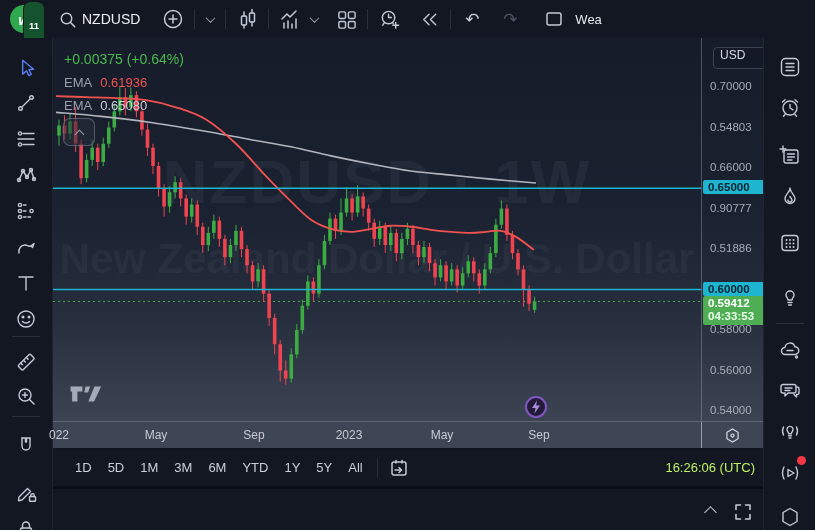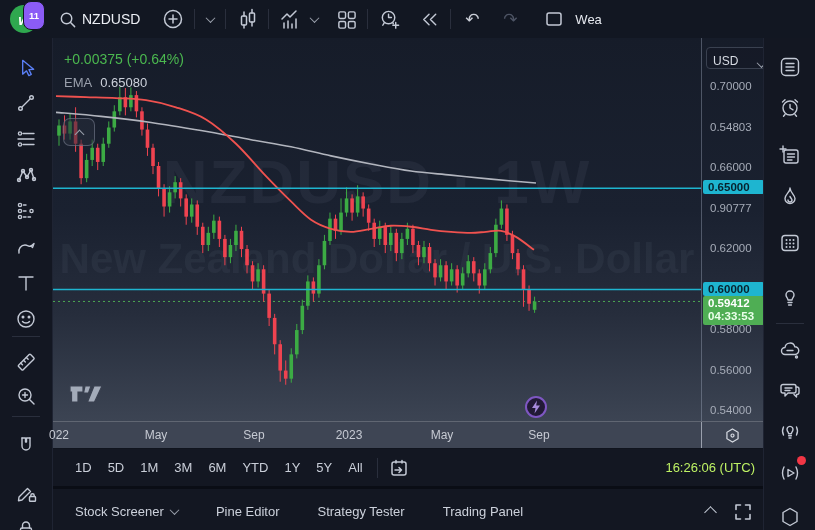--- a/index.html
+++ b/index.html
@@ -4,23 +4,23 @@
 <style>
   html,body{margin:0;padding:0;background:#0b0e16;}
   #app{position:relative;width:815px;height:530px;overflow:hidden;background:#131722;
        font-family:"Liberation Sans","DejaVu Sans",sans-serif;color:#d1d4dc;-webkit-font-smoothing:antialiased;}
   
   #header{position:absolute;left:0;top:0;width:815px;height:38px;background:#121722;
           display:flex;align-items:center;border-bottom:1px solid #1c2130;white-space:nowrap;}
   .logo-wrap{position:relative;margin-left:10px;width:28px;height:28px;flex:0 0 auto;}
   .logo{width:28px;height:28px;border-radius:50%;background:#2fa84f;color:#fff;display:flex;
         align-items:center;justify-content:center;font-weight:bold;font-style:italic;font-size:15px;}
-  .badge{position:absolute;top:-4px;right:-7px;min-width:16px;height:15px;border-radius:8px;background:#8b5cf6;
+  .badge{position:absolute;top:-4px;right:-7px;min-width:16px;height:15px;border-radius:8px;background:#14532d;
          color:#fff;font-size:9.5px;font-weight:bold;display:flex;align-items:center;justify-content:center;
-         padding:6px 2px;border:1px solid #121722;}
+         padding:16px 2px;border:1px solid #121722;}
   .hicon{display:flex;align-items:center;justify-content:center;width:30px;height:30px;flex:0 0 auto;cursor:pointer;}
   .hicon svg{stroke:#c3c9d5;fill:none;stroke-width:1.5;stroke-linecap:round;stroke-linejoin:round;}
   .sym{font-size:14px;font-weight:normal;color:#eceff5;margin:0 4px 0 0;}
   .sep{width:1px;height:20px;background:#2a2f3d;margin:0 6px;flex:0 0 auto;}
   .tf{font-size:13.5px;color:#c9cdd6;padding:0 7px;cursor:pointer;}
   .tf.active{color:#2962ff;}
   .caret{width:6px;height:6px;border-right:1.5px solid #9aa0ac;border-bottom:1.5px solid #9aa0ac;
          display:inline-block;transform:rotate(45deg) translate(-1px,-1px);}
   .caret.up{transform:rotate(225deg);}
   .undo-glyph{font-size:17px;color:#c9cdd6;font-family:"DejaVu Sans",sans-serif;}
@@ -57,22 +57,22 @@
   #event-marker{position:absolute;left:471px;top:357px;width:24px;height:24px;}
   
   #price-axis{position:absolute;left:648px;top:0;width:62px;height:383px;
       border-left:1px solid rgba(160,170,190,0.4);}
   .ytick{position:absolute;left:8px;font-size:11.5px;color:#a6acb8;}
   .level-label{position:absolute;left:1px;width:56px;font-size:11.5px;font-weight:bold;color:#07222e;
       background:#1eb5d0;border-radius:2px;padding:1px 0 1px 5px;}
   #last-label{position:absolute;left:1px;width:56px;background:#4fae54;border-radius:2px;color:#fff;
       font-size:11.5px;font-weight:bold;padding:1px 0 2px 5px;line-height:13px;}
   #last-label .cd{color:#eaffea;font-weight:bold;}
-  #currency-dd{position:absolute;left:4px;top:9px;width:52px;height:20px;border:1px solid #3a4150;
-      border-radius:4px;display:flex;align-items:flex-end;justify-content:space-between;padding:0 6px;
+  #currency-dd{position:absolute;left:11px;top:9px;width:52px;height:20px;border:1px solid #3a4150;
+      border-radius:4px;display:flex;align-items:flex-start;justify-content:space-between;padding:0 6px;
       font-size:12px;color:#d7dbe3;cursor:pointer;background:rgba(19,23,34,0.4);}
   
   #time-axis{position:relative;width:710px;height:26px;background:#3e4554;border-top:1px solid rgba(255,255,255,0.18);}
   .xlab{position:absolute;top:6px;transform:translateX(-50%);font-size:12px;color:#c6cad3;}
   #axis-vline{position:absolute;left:648px;top:0;width:1px;height:26px;background:rgba(230,235,245,0.55);}
   #axis-gear{position:absolute;left:648px;top:0;width:62px;height:26px;display:flex;align-items:center;
       justify-content:center;cursor:pointer;}
   #axis-gear svg{stroke:#d6dae2;fill:none;stroke-width:1.3;}
   
   #range-toolbar{position:relative;width:710px;height:37px;background:#131722;border-top:1px solid #10141e;
@@ -446,20 +446,21 @@
             <rect x="474.25" y="251.5526176626124" width="3.6" height="14.177683765203625" fill="#ef4350"></rect>
             <line x1="481.58000000000004" x2="481.58000000000004" y1="258.6414595452141" y2="274.8445267054468" stroke="#3cab44" stroke-width="1"></line>
             <rect x="479.78000000000003" y="263.46187202538346" width="3.6" height="8.344579587519831" fill="#3cab44"></rect>
             <path d="M3,74.33157059756736C10.5,75.00669839591039 32.166666666666664,76.69451789176796 48,78.38233738762553C63.833333333333336,80.0701568834831 81.33333333333333,82.09554027851219 98,84.4584875727128C114.66666666666667,86.8214348669134 131.33333333333334,89.6907280098713 148,92.56002115282915C164.66666666666666,95.42931429578701 183,98.97373523708781 198,101.67424643045993C213,104.37475762383205 224.66666666666666,106.06257711968973 238,108.76308831306186C251.33333333333334,111.46359950643398 264.6666666666667,115.00802044773476 278,117.87731359069262C291.3333333333333,120.74660673365048 304.6666666666667,123.44711792702262 318,125.97884717080899C331.3333333333333,128.51057641459536 344.6666666666667,131.21108760796756 358,133.0676890534109C371.3333333333333,134.92429049885425 384.6666666666667,135.768200246783 398,137.11845584346906C411.3333333333333,138.46871144015512 423.8333333333333,139.85272342675833 438,141.16922263352726C452.1666666666667,142.48572184029618 475.5,144.37607967565668 483,145.01745108408255" stroke="#b2b5be" fill="none" stroke-width="1.6"></path>
             <path d="M3,58.12850343733466C8,58.297285386920436 23,58.8036312356778 33,59.14119513484931C43,59.478759034020825 53,59.64754098360649 63,60.153886832363746C73,60.660232681121 83,60.660232681121 93,62.179270227392834C103,63.698307773664666 113,66.06125506786537 123,69.26811210999475C133,72.47496915212412 143,75.34426229508182 153,81.42041248016905C163,87.49656266525628 173,96.2732240437157 183,105.72501322051811C193,115.17680239732051 203.83333333333334,128.51057641459533 213,138.1311475409835C222.16666666666666,147.75171866737168 230.5,156.1908161466596 238,163.4484399788472C245.5,170.7060638110348 251.33333333333334,177.11977789529357 258,181.676890534109C264.6666666666667,186.23400317292442 271.3333333333333,188.7657324167107 278,190.7911158117398C284.6666666666667,192.81649920676887 291.3333333333333,193.82919090428354 298,193.82919090428354C304.6666666666667,193.82919090428354 311.3333333333333,191.80380750925434 318,190.7911158117398C324.6666666666667,189.77842411422523 331.3333333333333,188.09060461836776 338,187.75304071919626C344.6666666666667,187.41547682002476 351.3333333333333,188.09060461836768 358,188.7657324167107C364.6666666666667,189.44086021505373 371.3333333333333,190.95989776132564 378,191.80380750925445C384.6666666666667,192.64771725718327 391.3333333333333,193.32284505552627 398,193.82919090428354C404.6666666666667,194.3355367530408 412.1666666666667,194.84188260179798 418,194.84188260179798C423.8333333333333,194.84188260179798 428,194.16675480345506 433,193.82919090428354C438,193.491627005112 443,191.9725894588401 448,192.81649920676887C453,193.66040895469763 457.5,195.71954873964393 463,198.89264939185614C468.5,202.06575004406835 478,209.69469416534452 481,211.8551031200422" stroke="#f0524f" fill="none" stroke-width="1.8"></path>
             <line x1="0" x2="648" y1="150.28344791115802" y2="150.28344791115802" stroke="#1eb5d0" stroke-width="1.6"></line>
             <line x1="0" x2="648" y1="251.5526176626124" y2="251.5526176626124" stroke="#1eb5d0" stroke-width="1.6"></line>
           </svg>
         <div id="legend">
           <div class="chg">+0.00375 (+0.64%)</div>
+          <div><span class="lbl">EMA</span><span class="v-red">0.61936</span></div>
           <div><span class="lbl">EMA</span><span class="v-gray">0.65080</span></div>
         </div>
         <div id="collapse-btn">
             <span class="caret up" style="margin-top:4px"></span>
           </div>
         <div id="tv-logo">
           <svg width="42" height="24" viewBox="0 0 42 24">
               <g fill="#a9b1bf" stroke="#3a4150" stroke-width="1.2">
                 <path d="M2,4 H15 V10 H10 V20 H3.5 V10 H2 Z"></path>
                 <path d="M17,4 H23 L20.5,11 H15.5 Z"></path>
@@ -476,21 +477,21 @@
         <div id="price-axis">
           <div id="currency-dd">
             <span>USD</span>
               <span class="caret" style="margin-top:-3px"></span>
           </div>
           <div id="price-axis-labels">
               <div class="ytick" style="top: 42.0143px;">0.70000</div>
               <div class="ytick" style="top: 82.5219px;">0.54803</div>
               <div class="ytick" style="top: 123.03px;">0.66000</div>
               <div class="ytick" style="top: 163.537px;">0.90777</div>
-              <div class="ytick" style="top: 204.045px;">0.62000</div>
+              <div class="ytick" style="top: 204.045px;">0.51886</div>
               <div class="ytick" style="top: 244.553px;">0.60000</div>
               <div class="ytick" style="top: 285.06px;">0.58000</div>
               <div class="ytick" style="top: 325.568px;">0.56000</div>
               <div class="ytick" style="top: 366.076px;">0.54000</div>
               <div class="level-label" style="top: 142.283px; background: rgb(30, 181, 208);">0.65000</div>
               <div class="level-label" style="top: 243.553px; background: rgb(30, 181, 208);">0.60000</div>
               <div id="last-label" style="top: 258.462px; background: rgb(79, 174, 84);">
                 <div>0.59412</div>
                 <div class="cd">04:33:53</div>
               </div>
@@ -537,26 +538,20 @@
               <path d="M3,8 H17" style="display:none"></path>
               <path d="M6,12 H12 M10,9.5 L12.5,12 L10,14.5"></path>
               <path d="M7,2.5 V5 M13,2.5 V5"></path>
             </svg>
         </div>
         <span id="clock">16:26:06 (UTC)</span>
       </div>
 
       <div id="bottom-panel">
         <div style="width:22px"></div>
-        <div id="tab-list" style="display:flex;align-items:center">
-            <span class="btab">Stock Screener<span class="caret"></span></span>
-            <span class="btab">Pine Editor</span>
-            <span class="btab">Strategy Tester</span>
-            <span class="btab">Trading Panel</span>
-          </div>
         <div id="panel-icons">
           <span><span class="caret up" style="width:8px;height:8px;border-color:#c3c9d5"></span></span>
           <svg width="20" height="20" viewBox="0 0 20 20">
               <path d="M3,7.5 V3 H7.5 M12.5,3 H17 V7.5 M17,12.5 V17 H12.5 M7.5,17 H3 V12.5"></path>
             </svg>
         </div>
       </div>
     </div>
 
     <div id="right-sidebar">

